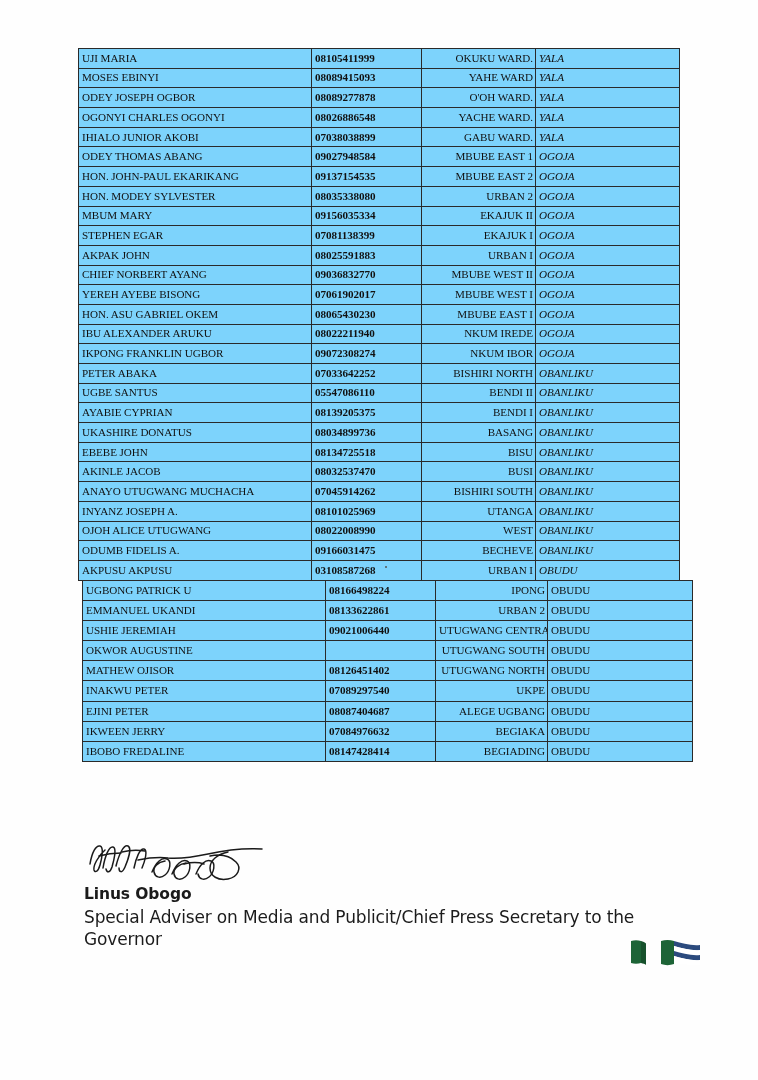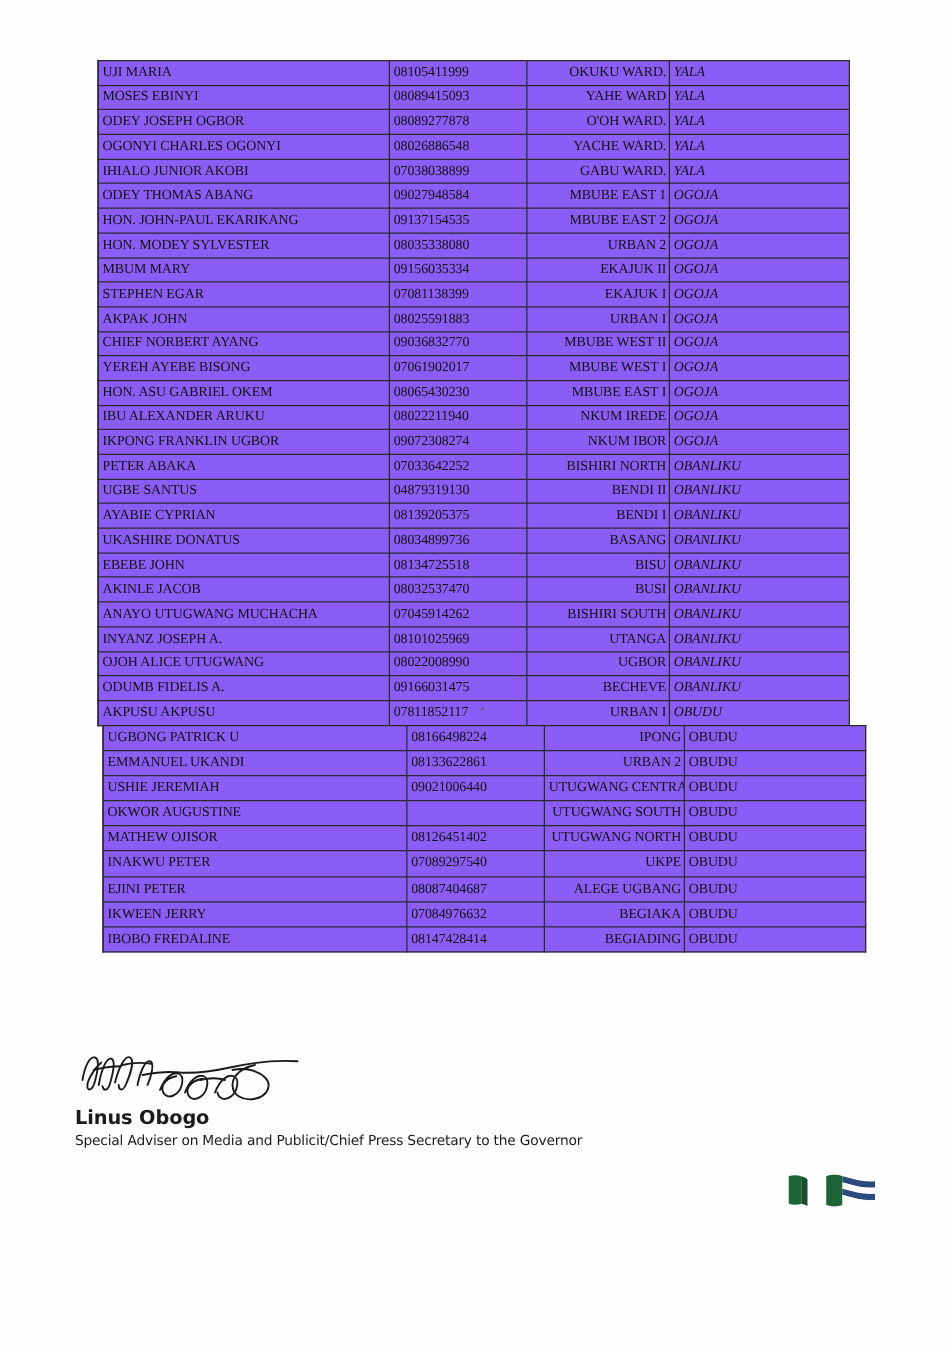--- a/index.html
+++ b/index.html
@@ -22,35 +22,35 @@
     background: #fefefe;
   }
 
   
   .doc-table {
     position: absolute;
     border-collapse: collapse;
     table-layout: fixed;
     font-family: "Liberation Serif", serif;
     color: #111;
-    background: #8b5cf6;
+    background: #7dd3fc;
   }
   .doc-table td {
     border: 1px solid #2a2a2a;
     font-size: 11.1px;
     line-height: 1;
     height: 18.7px;
     padding: 0 2px 0 3px;
     white-space: nowrap;
     overflow: hidden;
     vertical-align: middle;
     letter-spacing: -0.05px;
   }
   .c-name   { padding-left: 4px; }
-  .c-phone  { padding-left: 5px; letter-spacing: -0.1px; }
+  .c-phone  { padding-left: 5px; letter-spacing: -0.1px; font-weight: bold; }
   .c-ward   { font-size: 10.1px; padding-left: 4px; text-align: right; }
   .c-lga    { font-size: 10.4px; padding-left: 4px; }
 
   
   #table-upper {
     left: 78px;
     top: 48px;
     width: 600px;
   }
   #table-upper .c-name  { width: 227px; }
@@ -75,41 +75,41 @@
     position: absolute;
     width: 2px;
     height: 2px;
     border-radius: 50%;
     background: #555;
   }
 
   
   .sig-block {
     position: absolute;
-    left: 60px;
+    left: 84px;
     top: 838px;
     width: 620px;
   }
   .signature-mark {
     width: 200px;
     height: 46px;
     display: block;
     margin-left: 2px;
   }
   .sig-name {
     font-family: "DejaVu Sans", sans-serif;
     font-weight: bold;
     font-size: 15.5px;
     color: #1b1b1b;
     margin-top: 1px;
     letter-spacing: -0.1px;
   }
   .sig-title {
     font-family: "DejaVu Sans", sans-serif;
-    font-size: 11px;
+    font-size: 17px;
     color: #1b1b1b;
     line-height: 1.32;
     margin-top: 3px;
     max-width: 605px;
     letter-spacing: -0.15px;
   }
 
   
   .flags {
     position: absolute;
@@ -241,21 +241,21 @@
         <tr>
           <td class="c-no">177</td>
           <td class="c-name">PETER ABAKA</td>
           <td class="c-phone">07033642252</td>
           <td class="c-ward">BISHIRI NORTH</td>
           <td class="c-lga">OBANLIKU</td>
         </tr>
         <tr>
           <td class="c-no">178</td>
           <td class="c-name">UGBE SANTUS</td>
-          <td class="c-phone">04879319130</td>
+          <td class="c-phone">05547086110</td>
           <td class="c-ward">BENDI II</td>
           <td class="c-lga">OBANLIKU</td>
         </tr>
         <tr>
           <td class="c-no">179</td>
           <td class="c-name">AYABIE CYPRIAN</td>
           <td class="c-phone">08139205375</td>
           <td class="c-ward">BENDI I</td>
           <td class="c-lga">OBANLIKU</td>
         </tr>
@@ -291,34 +291,34 @@
           <td class="c-no">184</td>
           <td class="c-name">INYANZ JOSEPH A.</td>
           <td class="c-phone">08101025969</td>
           <td class="c-ward">UTANGA</td>
           <td class="c-lga">OBANLIKU</td>
         </tr>
         <tr>
           <td class="c-no">185</td>
           <td class="c-name">OJOH ALICE UTUGWANG</td>
           <td class="c-phone">08022008990</td>
-          <td class="c-ward">UGBOR</td>
+          <td class="c-ward">WEST</td>
           <td class="c-lga">OBANLIKU</td>
         </tr>
         <tr>
           <td class="c-no">186</td>
           <td class="c-name">ODUMB FIDELIS A.</td>
           <td class="c-phone">09166031475</td>
           <td class="c-ward">BECHEVE</td>
           <td class="c-lga">OBANLIKU</td>
         </tr>
         <tr>
           <td class="c-no">187</td>
           <td class="c-name">AKPUSU AKPUSU</td>
-          <td class="c-phone">07811852117</td>
+          <td class="c-phone">03108587268</td>
           <td class="c-ward">URBAN I</td>
           <td class="c-lga">OBUDU</td>
         </tr>
       </tbody>
   </table>
 
   <div class="speck" style="left:155px; top:568px;"></div>
   <div class="speck" style="left:385px; top:566px;"></div>
 
   <table id="table-lower" class="doc-table">

